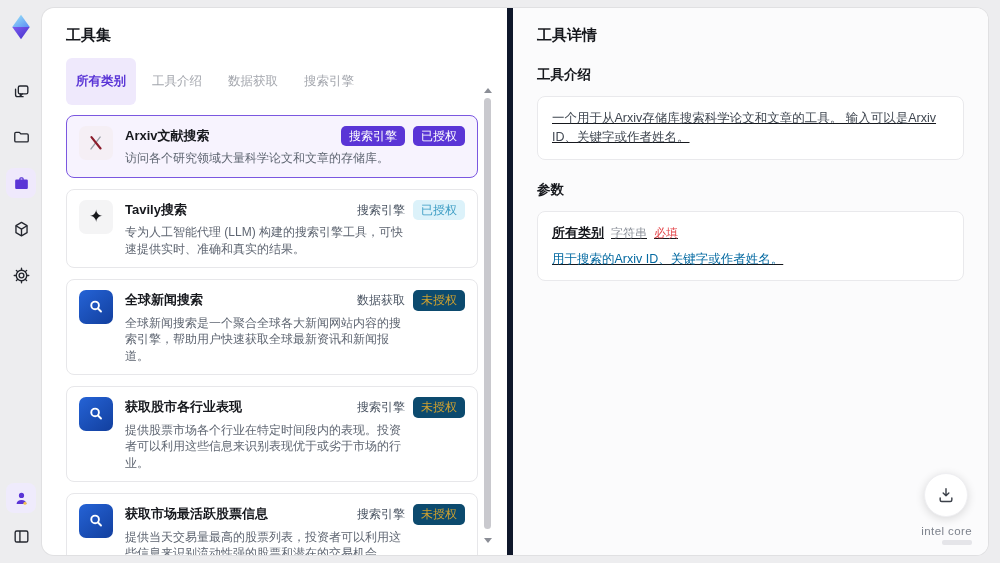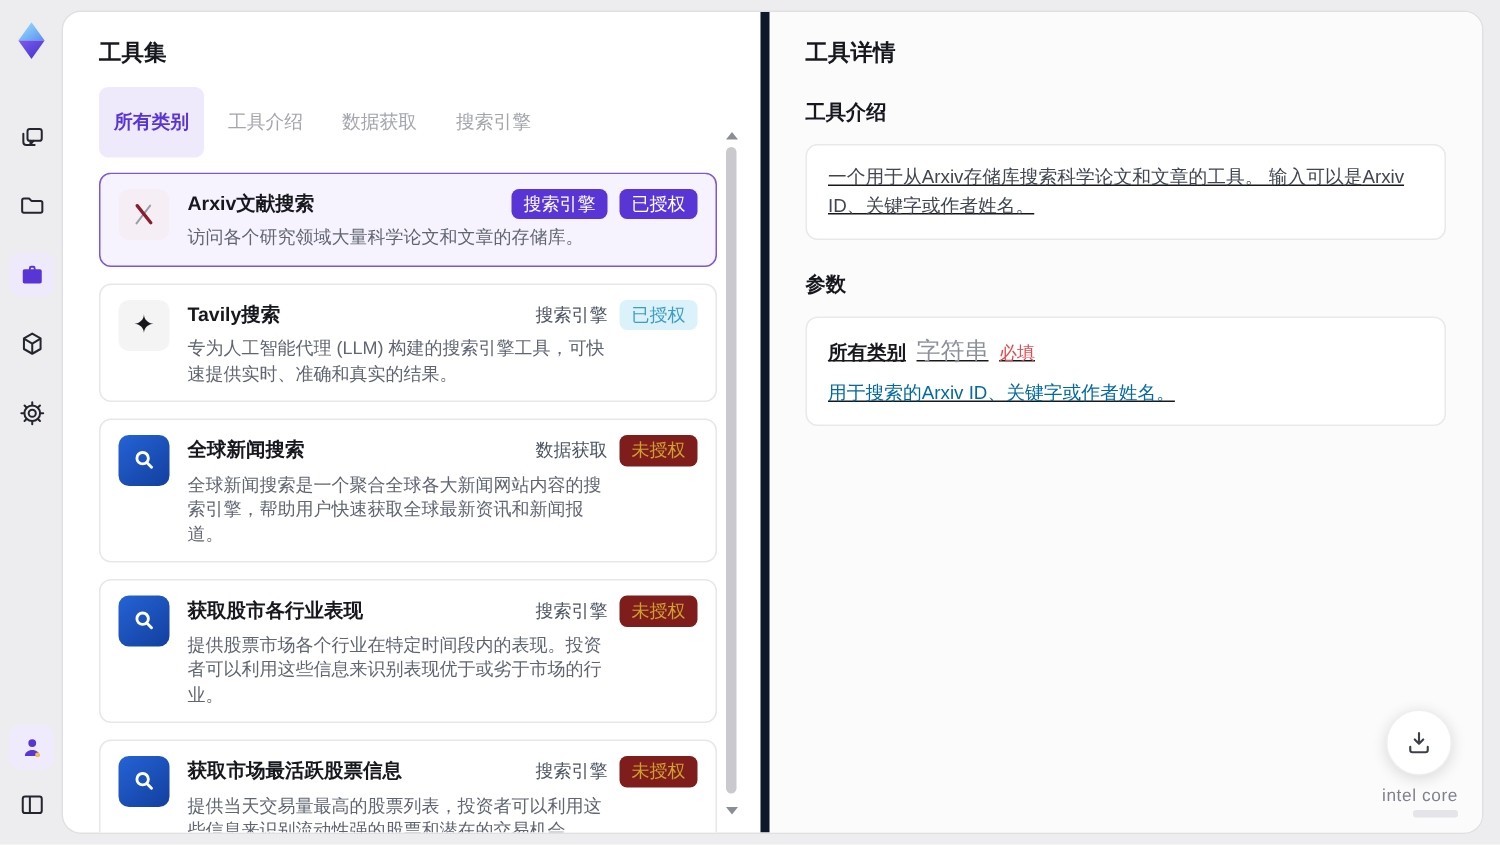--- a/index.html
+++ b/index.html
@@ -65,39 +65,39 @@
   .tool-icon.blue{background:linear-gradient(140deg,#2563d6,#123f9e);}
   .tool-icon .sparkle-glyph{font-size:17px;line-height:1;color:#17181c;}
   .tool-content{flex:1;min-width:0;}
   .tool-head{display:flex;justify-content:space-between;align-items:flex-start;gap:8px;}
   .tool-name{font-size:13px;font-weight:700;padding-top:1px;white-space:nowrap;}
   .tool-meta{display:flex;gap:8px;align-items:center;flex:0 0 auto;}
   .cat{font-size:12px;color:#4b5563;white-space:nowrap;}
   .badge{font-size:12px;padding:3px 8px;border-radius:5px;white-space:nowrap;line-height:1.2;}
   .badge.solid{background:var(--accent);color:#fff;}
   .badge.blue-soft{background:#dcf2fa;color:#3d9dc4;}
-  .badge.yellow-soft{background:#7f1d1d;color:#cfa12f;}
+  .badge.yellow-soft{background:#0c4a6e;color:#cfa12f;}
   .tool-desc{font-size:12px;color:#5f6672;line-height:1.38;margin-top:4px;max-width:278px;}
 
   
   .vscroll{position:absolute;right:15px;top:80px;bottom:12px;width:9px;}
   .vscroll .arr{width:0;height:0;border-left:4px solid transparent;border-right:4px solid transparent;margin:0 auto;}
   .vscroll .arr.up{border-bottom:5px solid #8b8e96;}
   .vscroll .arr.down{border-top:5px solid #8b8e96;position:absolute;bottom:0;left:0;right:0;margin:auto;}
   .vscroll .thumb{position:absolute;top:10px;bottom:14px;left:1px;width:7px;border-radius:4px;background:#c9c9ce;}
 
   
   .detail-pane{flex:1;background:#fbfbfc;border-left:6px solid #0f172a;padding:18px 24px;position:relative;}
   .detail-title{font-size:15px;font-weight:700;margin:0;}
   .section-h{font-size:13.5px;font-weight:700;margin:21px 0 12px;}
   .box{background:#fff;border:1px solid #e9e9ec;border-radius:8px;padding:12px 14px;text-decoration:underline;}
   .intro-text{margin:0;font-size:12.5px;color:#3f4650;line-height:1.5;}
   .param-head{display:flex;align-items:baseline;gap:7px;}
   .pname{font-size:13px;font-weight:700;}
-  .ptype{font-size:16px;color:#8a8f98;}
+  .ptype{font-size:12px;color:#8a8f98;}
   .preq{font-size:12px;color:#e5484d;}
   .pdesc{margin:9px 0 0;font-size:12.5px;color:#0369a1;}
 
   .fab{
     position:absolute;right:20px;bottom:38px;width:44px;height:44px;border-radius:50%;
     background:#fff;border:1px solid #efeff2;box-shadow:0 2px 10px rgba(0,0,0,.14);
     display:flex;align-items:center;justify-content:center;cursor:pointer;
   }
   .brand{
     position:absolute;right:16px;bottom:10px;font-size:11.5px;color:#7d828c;

